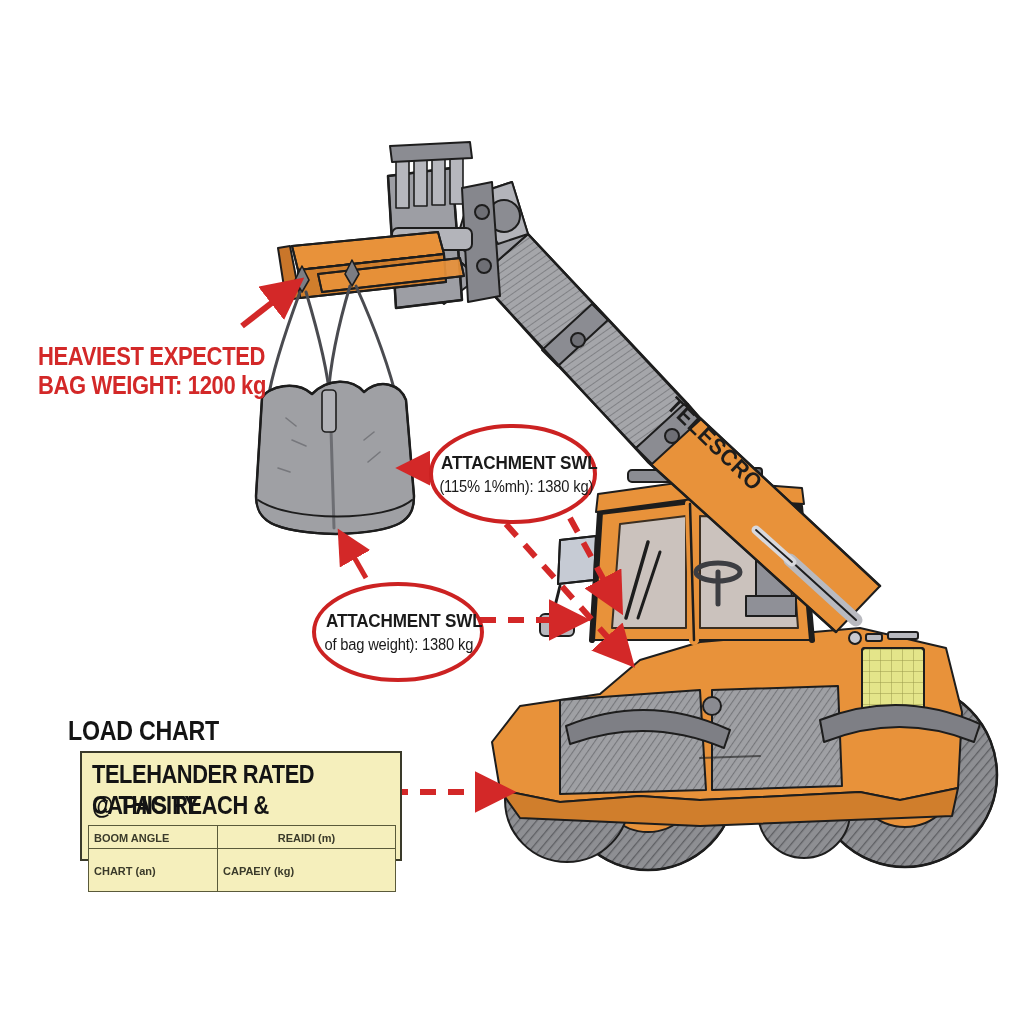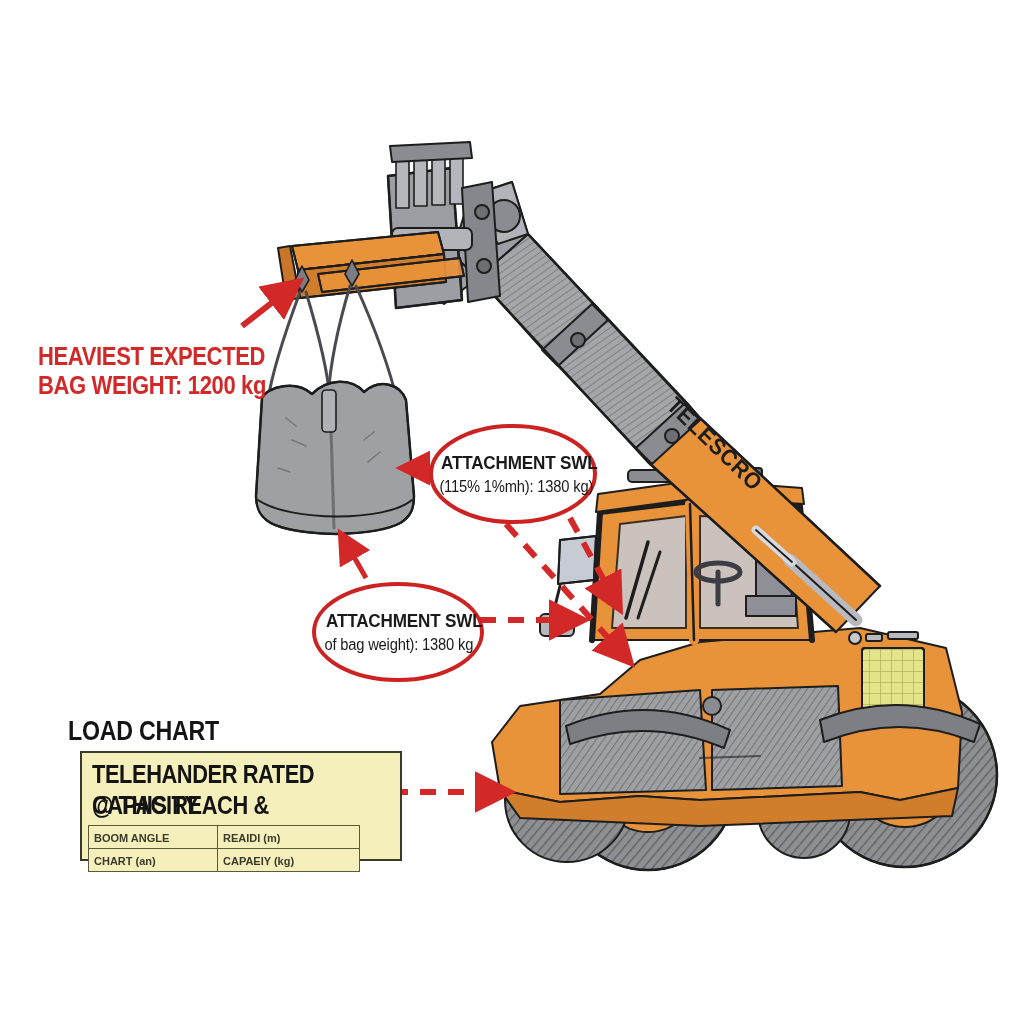--- a/index.html
+++ b/index.html
@@ -269,32 +269,32 @@
   <div class="txt warn-text" style="left:38px;top:342px;">HEAVIEST EXPECTED</div>
   <div class="txt warn-text" style="left:38px;top:371px;">BAG WEIGHT: 1200 kg</div>
 
   <div class="txt loadchart-title" style="left:68px;top:716px;">LOAD CHART</div>
 
   <div style="position:absolute;left:80px;top:751px;width:322px;height:110px;
               background:#F5EFBC;border:2.5px solid #3a3a2a;box-sizing:border-box;">
     <div class="cap-line" style="position:absolute;left:10px;top:6px;">TELEHANDER RATED CAPACITY</div>
     <div class="cap-line" style="position:absolute;left:10px;top:37px;">@ THIS REACH &amp; ANGLE: 2500 kg</div>
 
-    <table style="position:absolute;left:6px;top:72px;width:272px;
+    <table style="position:absolute;left:6px;top:72px;width:308px;
                   border-collapse:collapse;background:#F5EFBC;">
       <tbody>
           <tr>
         <td style="border:1.4px solid #5a5a3a;width:118px;padding:2px 5px;">
           <span class="tbl-cell">BOOM ANGLE</span></td>
-        <td style="border:1.4px solid #5a5a3a;padding:2px 5px;">
+        <td style="border:1.4px solid #5a5a3a;padding:2px 5px;text-align:center;">
           <span class="tbl-cell">REAIDI (m)</span></td>
       </tr>
       <tr>
         <td style="border:1.4px solid #5a5a3a;padding:2px 5px;">
           <span class="tbl-cell">CHART (an)</span></td>
-        <td style="border:1.4px solid #5a5a3a;padding:2px 5px;">
+        <td style="border:1.4px solid #5a5a3a;padding:12px 5px;">
           <span class="tbl-cell">CAPAEIY (kg)</span></td>
       </tr>
     </tbody>
       </table>
   </div>
 
 </div>
 
 </body></html>

